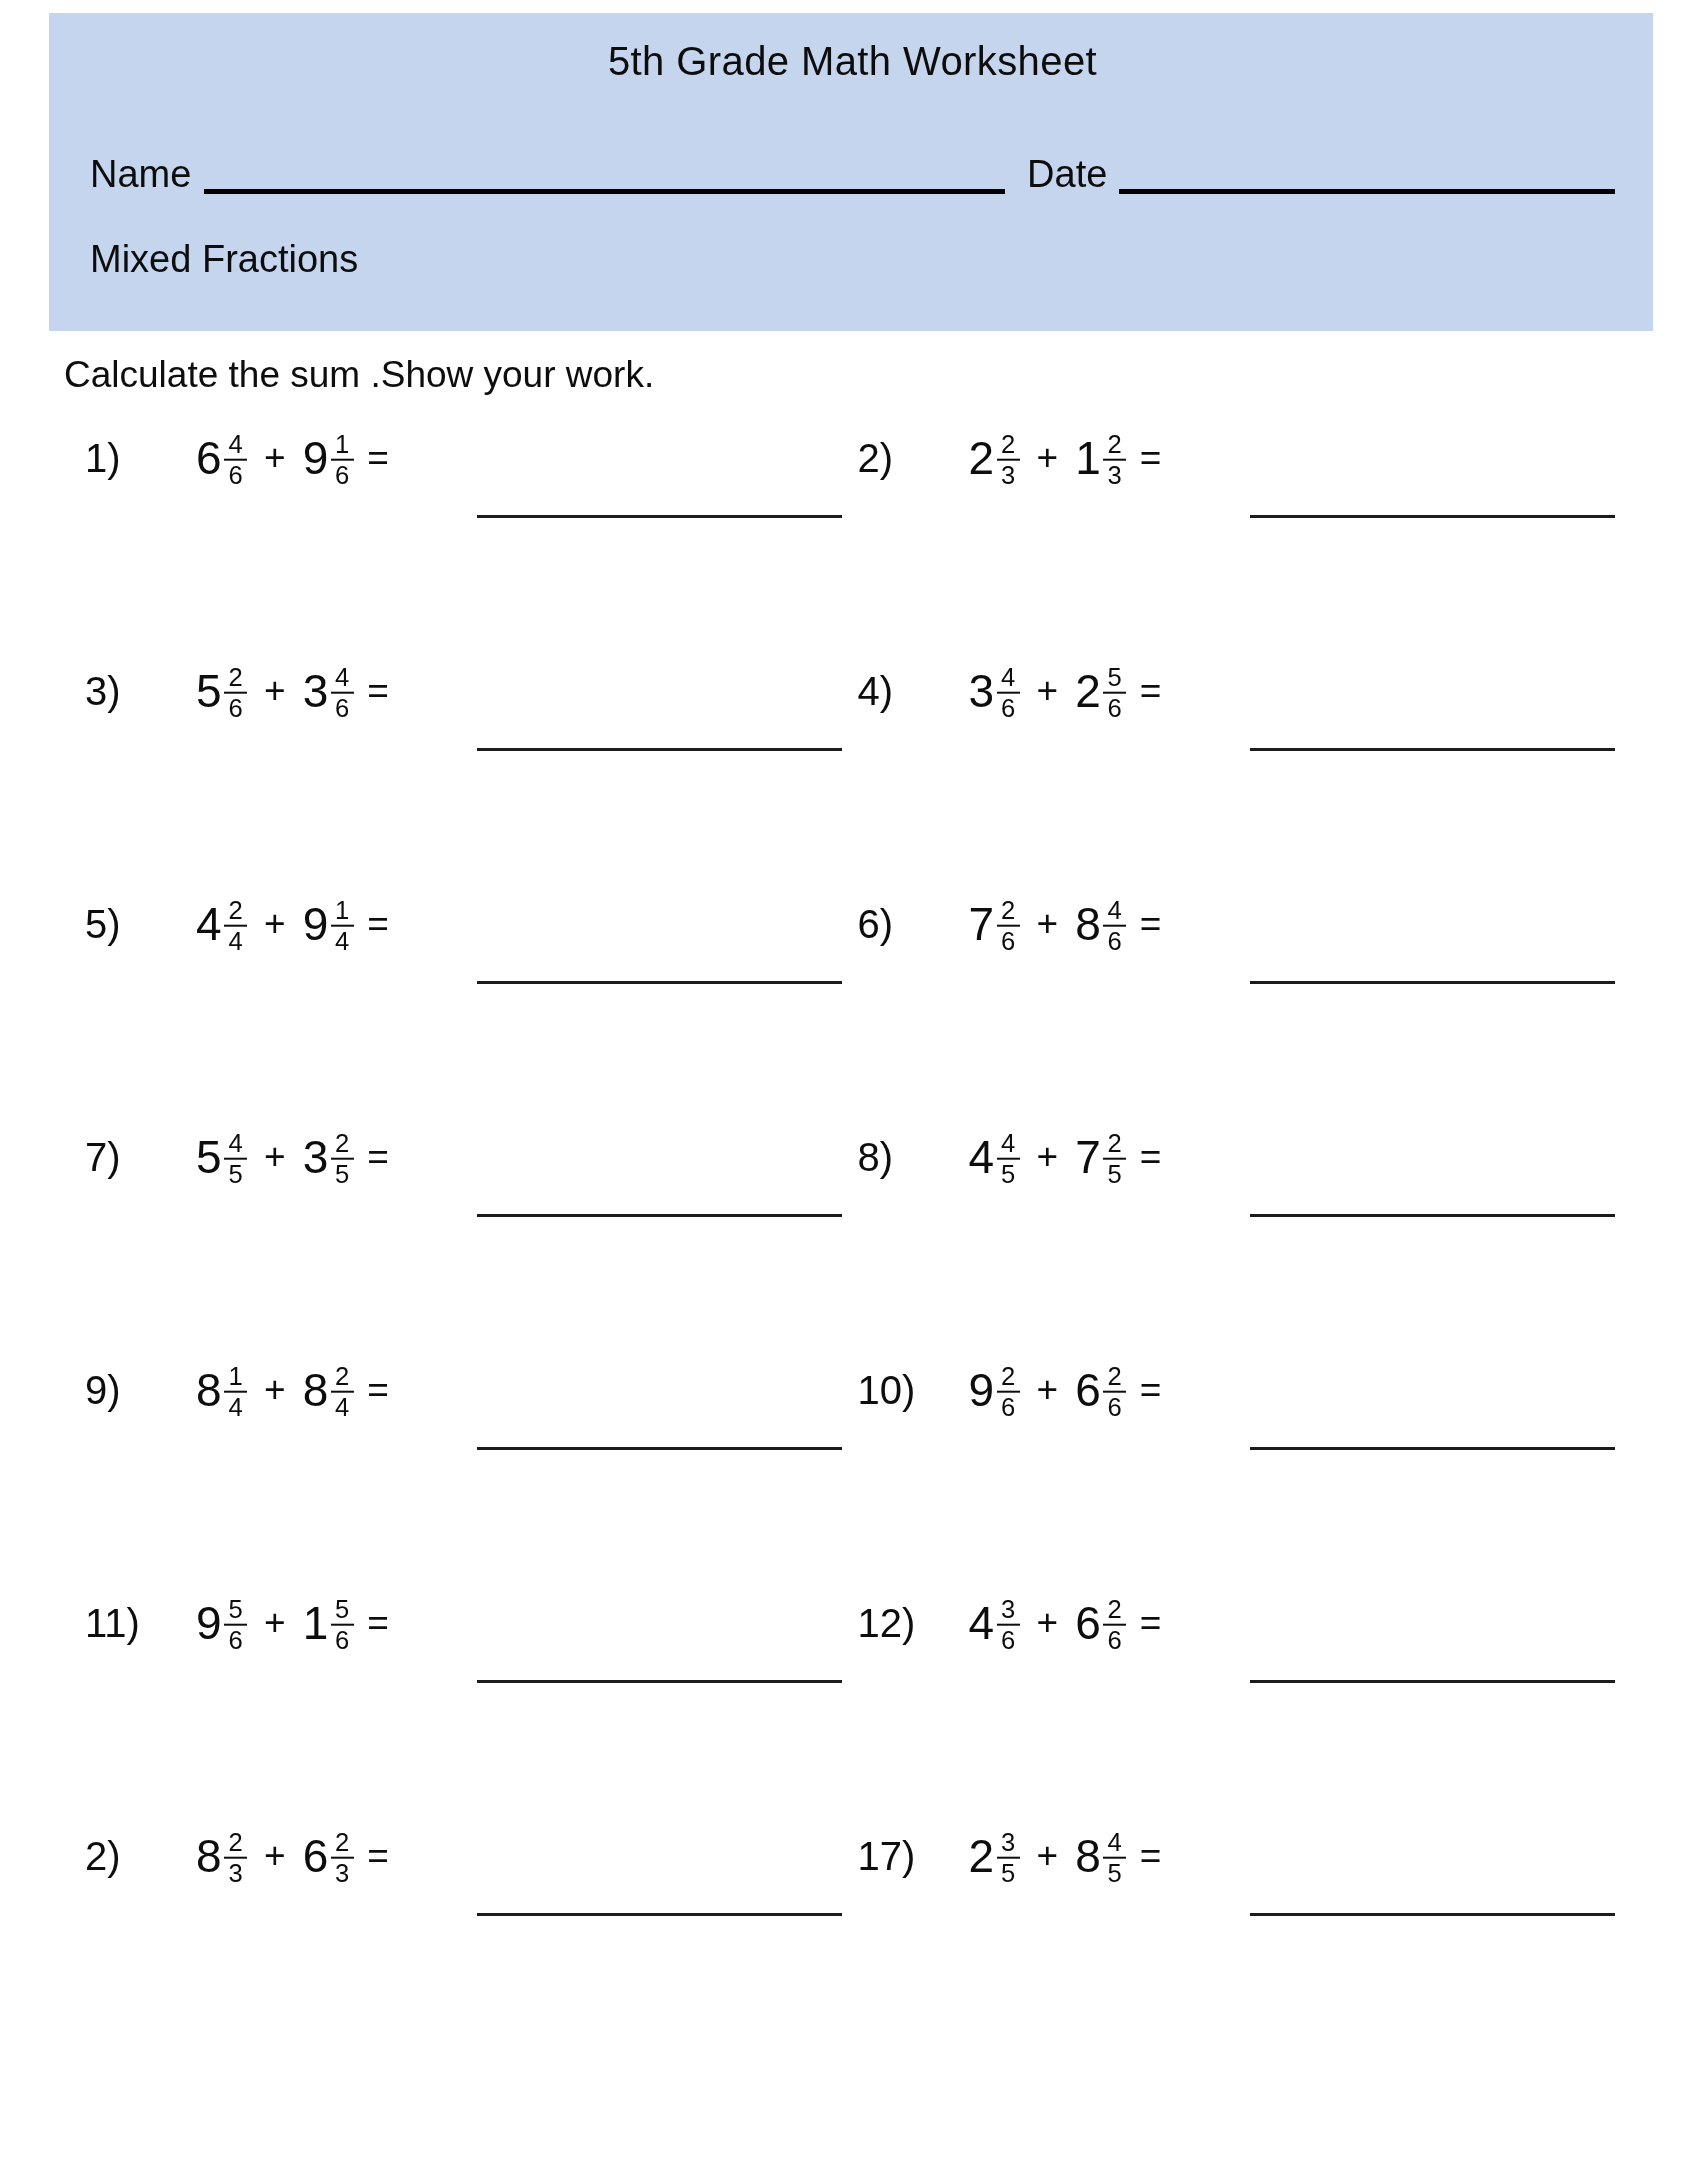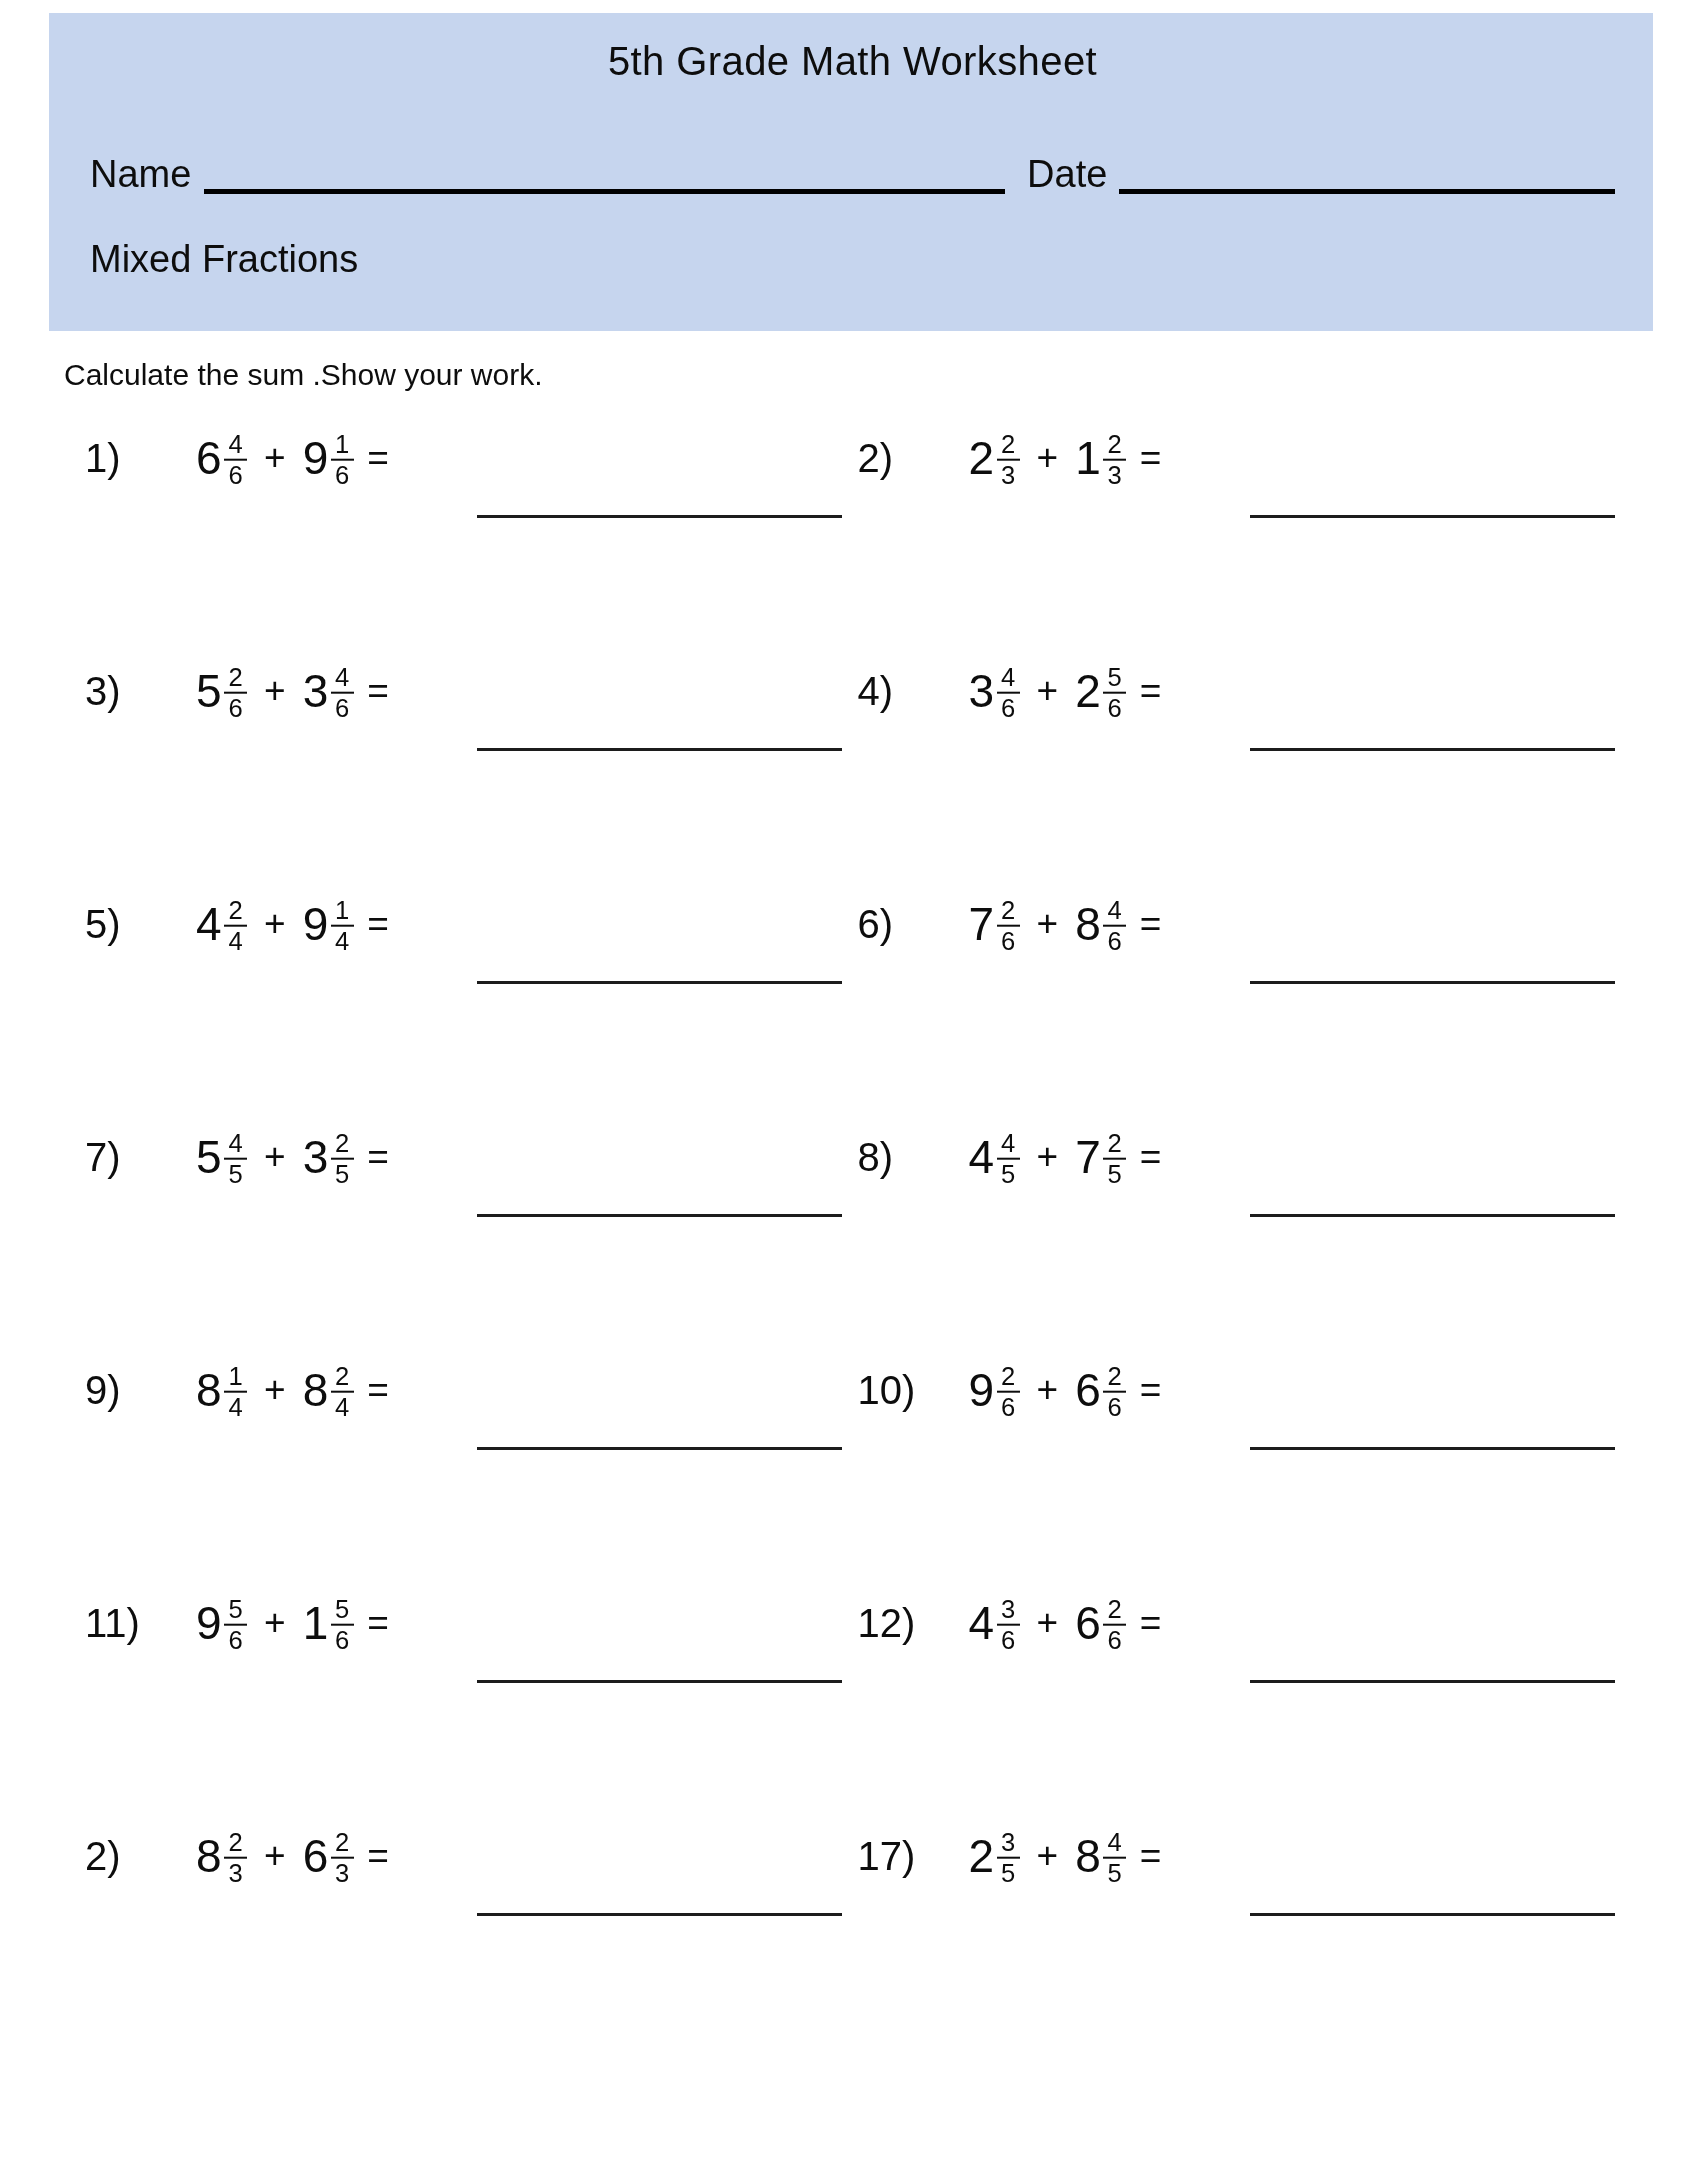--- a/index.html
+++ b/index.html
@@ -46,21 +46,21 @@
     text-align: left;
     margin-top: 39px;
     font-size: 38px;
     line-height: 48px;
     font-weight: 500;
   }
   
   .instructions {
     position: absolute;
     left: 64px; top: 354px;
-    font-size: 30px;
+    font-size: 37px;
     line-height: 41px;
     text-align: right;
   }
   .problems-grid {
     position: absolute;
     left: 85px; top: 394px;
     width: 1545px;
     display: grid;
     grid-template-columns: 1fr 1fr;
     grid-auto-rows: 233px;

